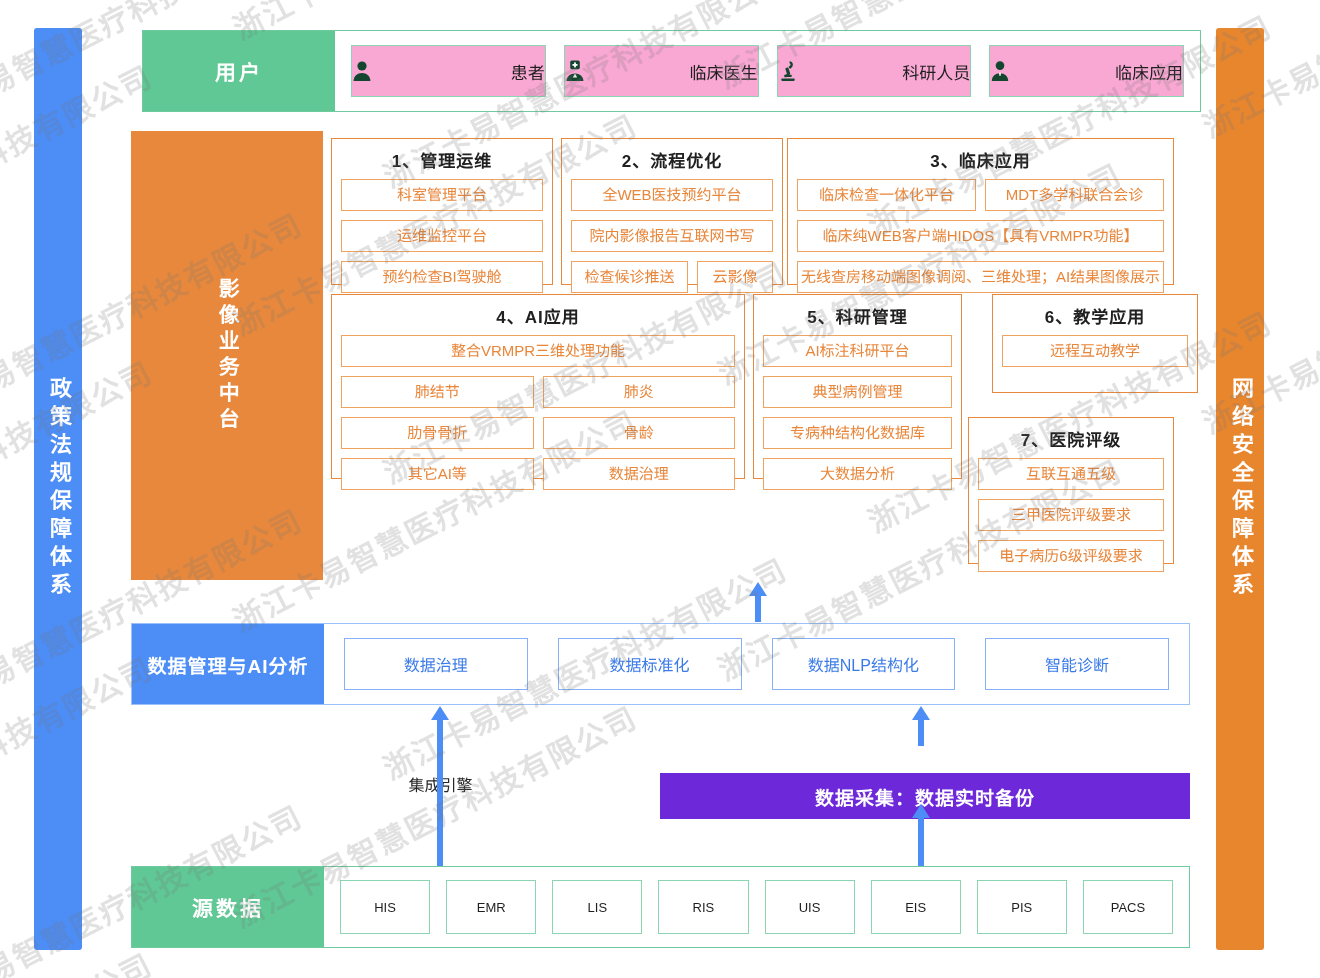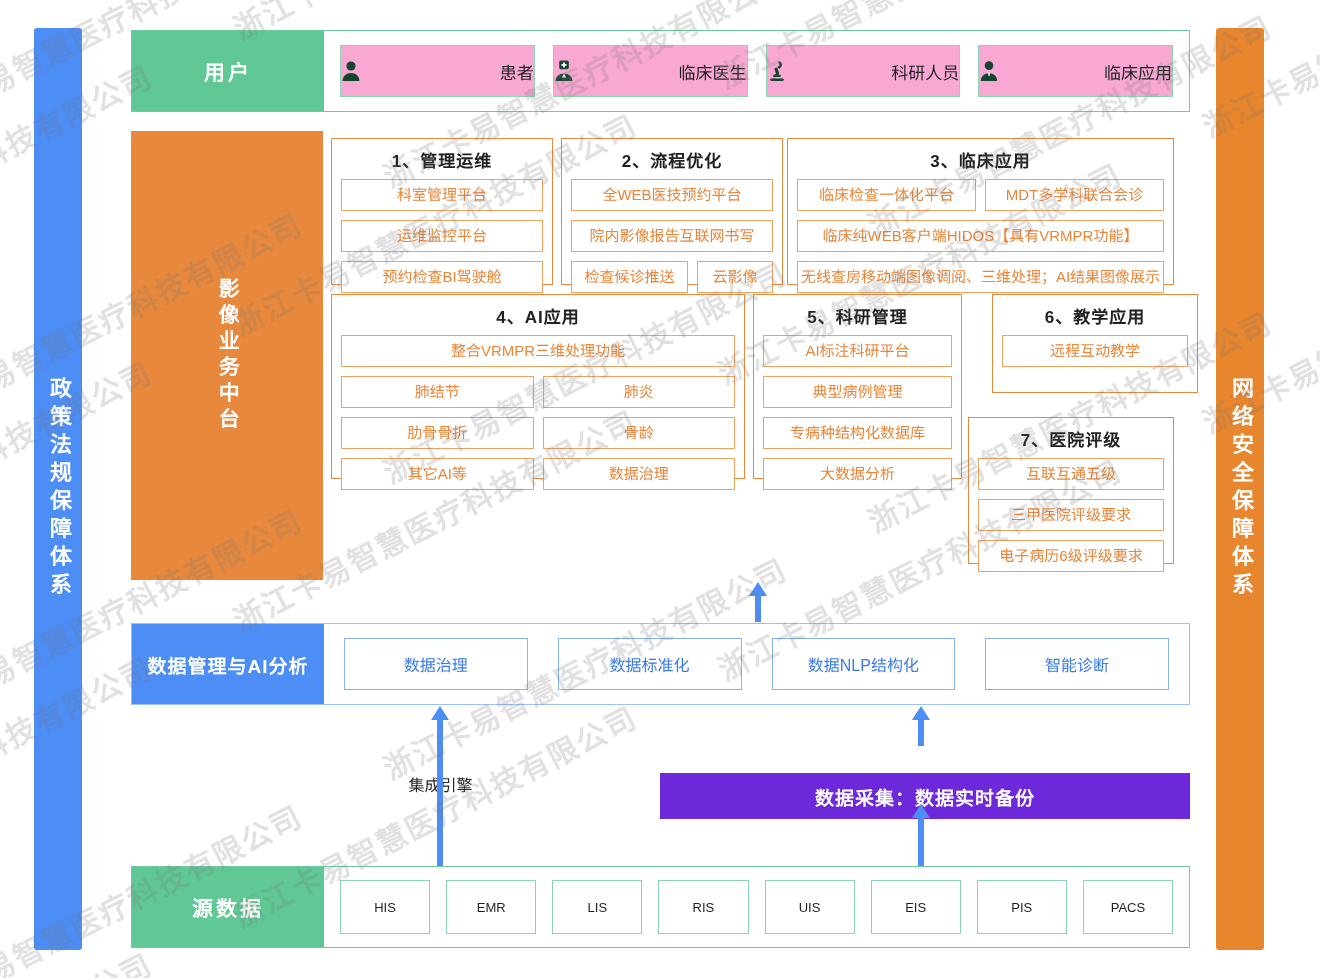--- a/index.html
+++ b/index.html
@@ -52,21 +52,21 @@
     line-height:1.28;
   }
   #left-bar{left:34px;top:28px;height:922px;background:#4C8DF6;}
   #right-bar{left:1216px;top:28px;height:922px;background:#E8862E;}
 
   
   .panel{position:absolute;box-sizing:border-box;}
 
   
   #user-row{
-    left:131px;top:30px;width:1059px;height:82px;
+    left:142px;top:30px;width:1059px;height:82px;
     border:1px solid #6FCB9F;background:#ffffff;
     display:flex;align-items:stretch;
   }
   #user-label{
     width:192px;flex:0 0 192px;background:#5FC894;color:#fff;
     display:flex;align-items:center;justify-content:center;
     font-size:21px;font-weight:700;letter-spacing:3px;
   }
   #user-items{
     flex:1;display:flex;align-items:center;

